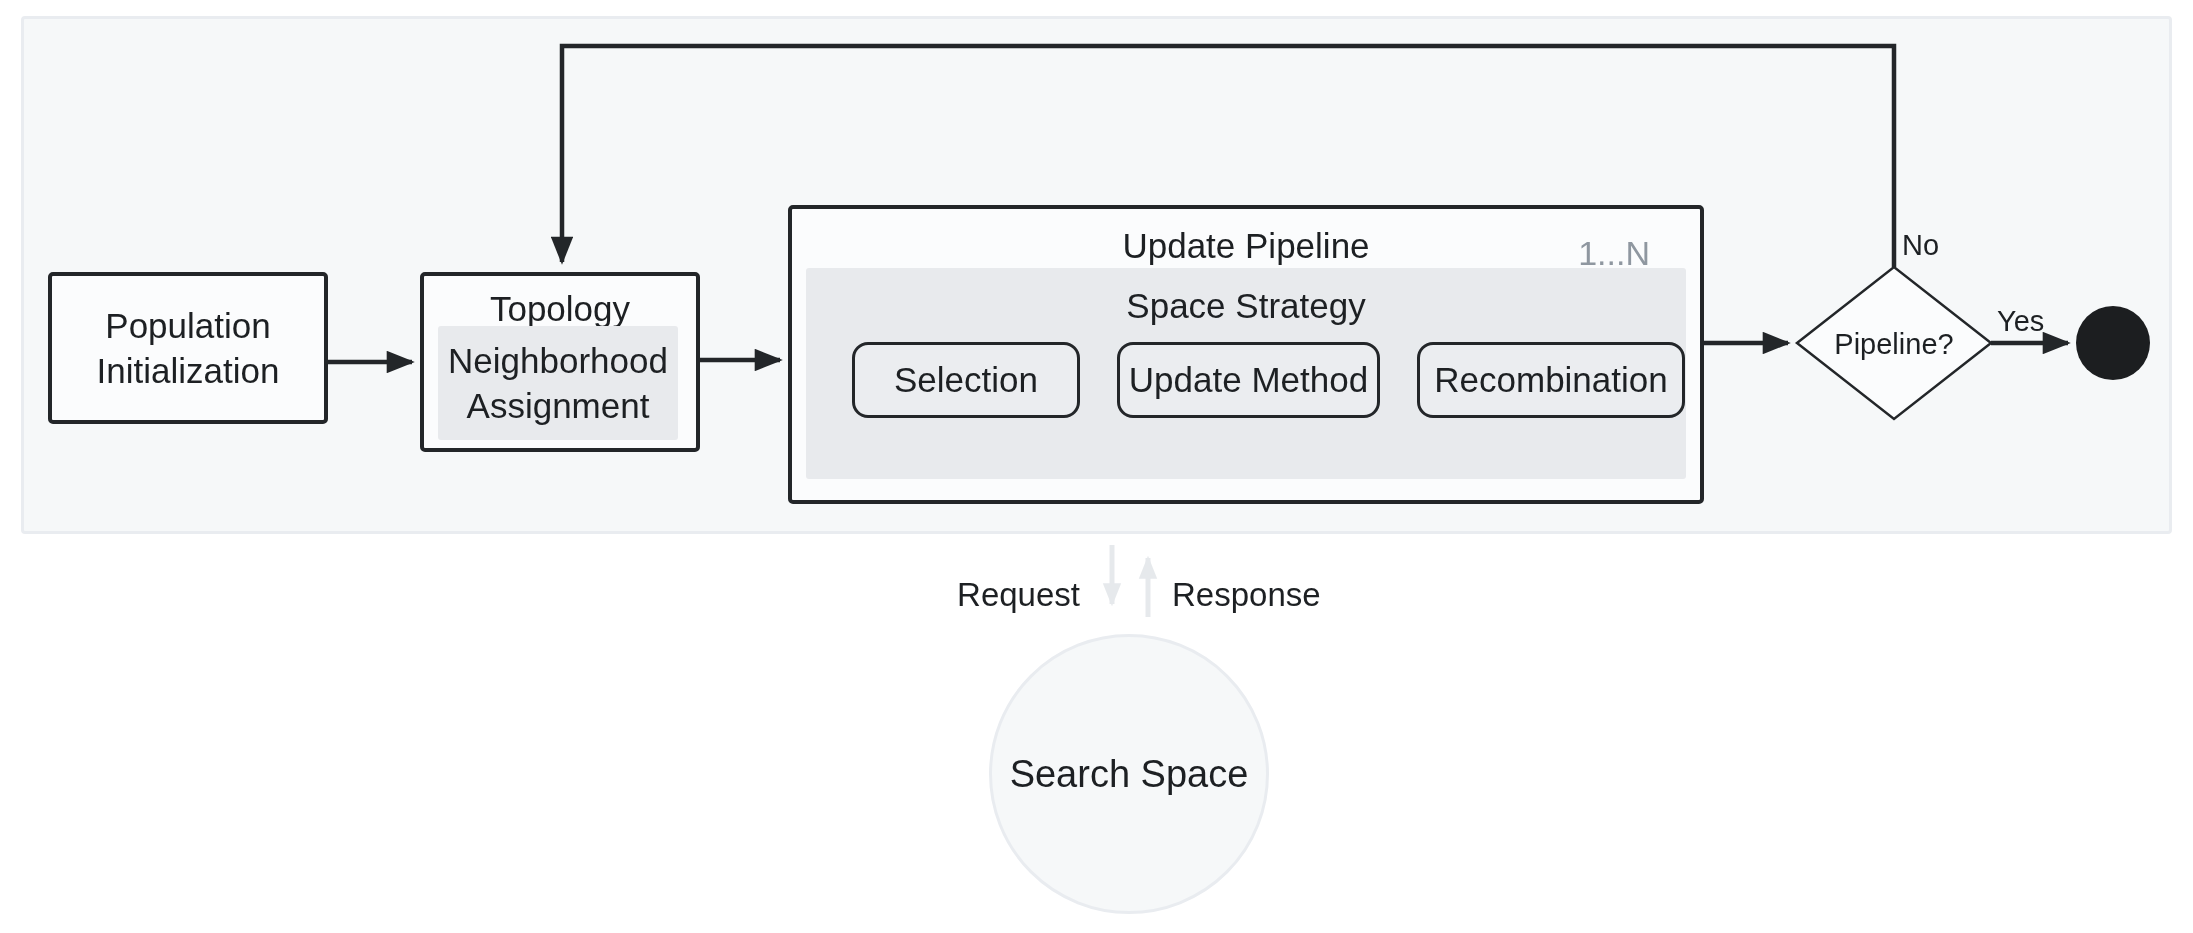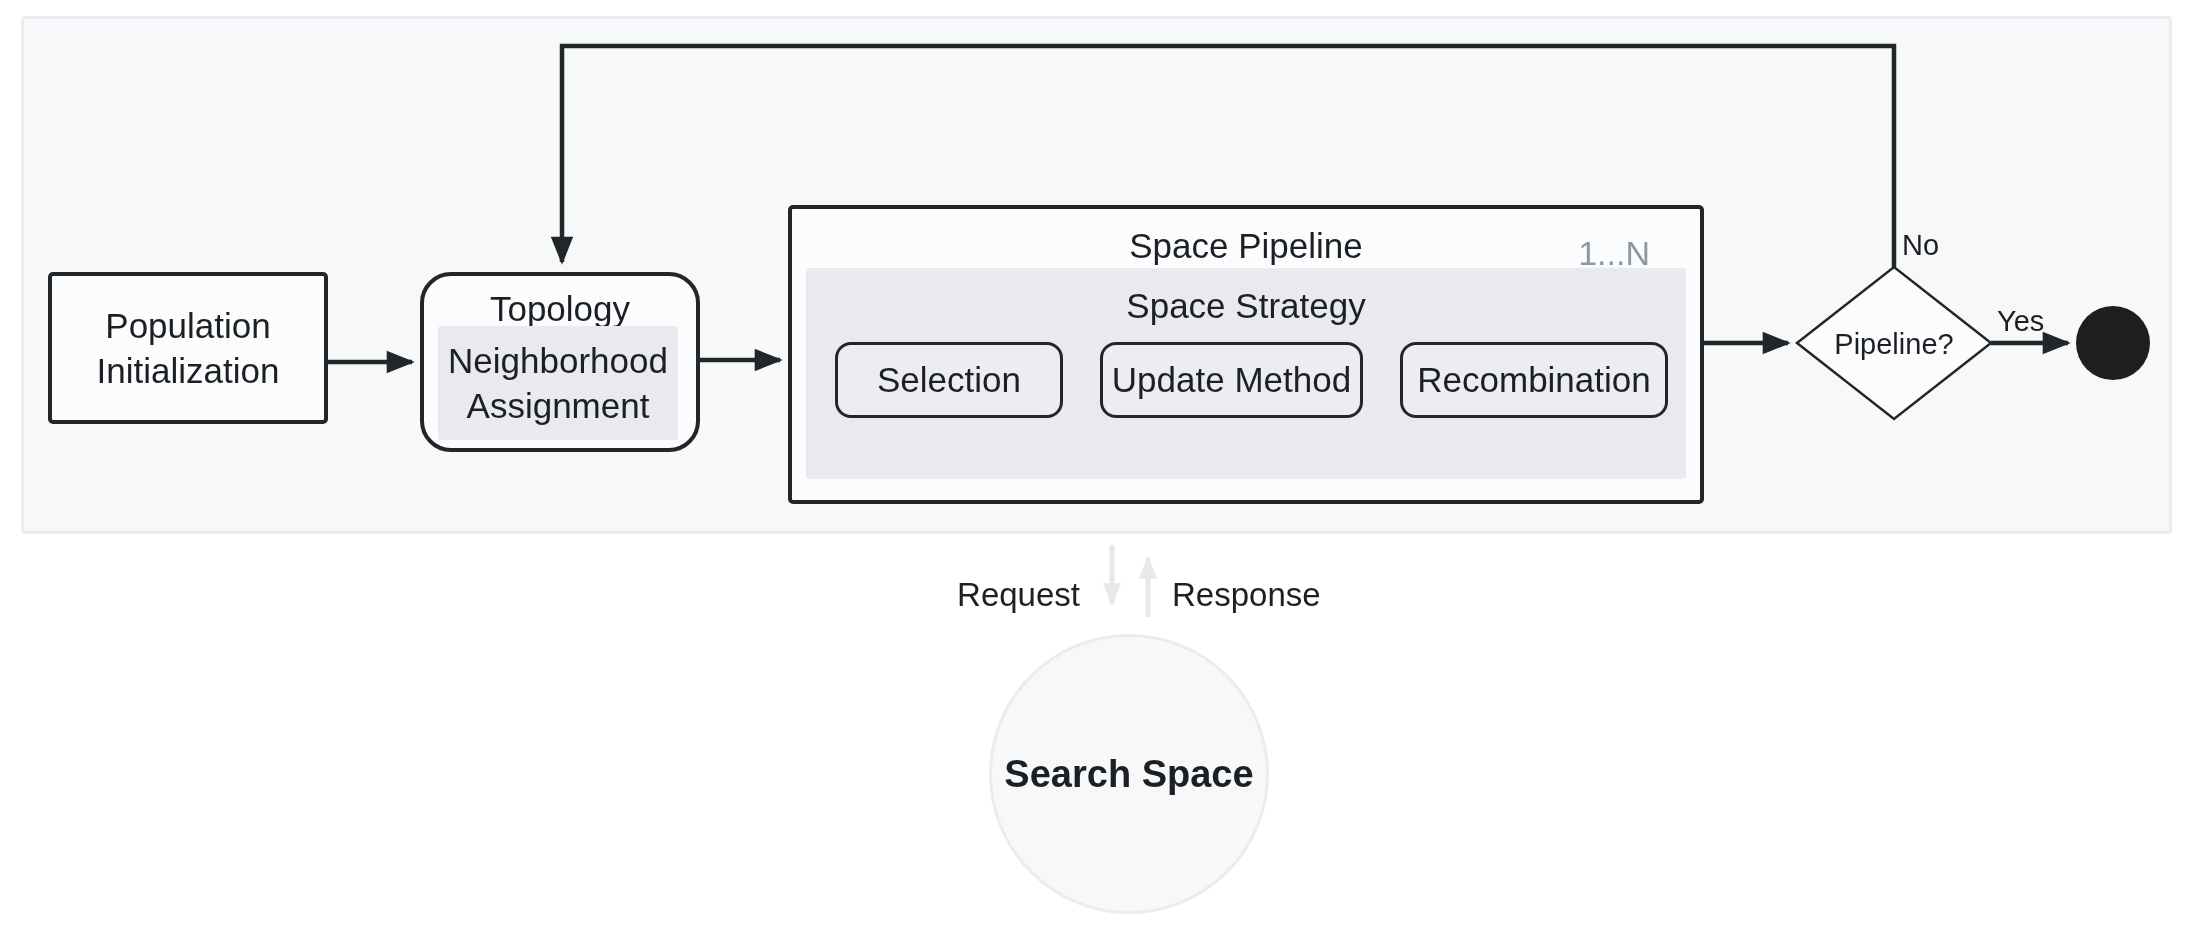--- a/index.html
+++ b/index.html
@@ -33,42 +33,42 @@
   .diamond { fill:var(--node-bg); stroke:var(--ink); stroke-width:2.5; }
 
   .node {
     position:absolute; background:var(--node-bg);
     border:4px solid var(--ink); border-radius:5px;
     display:flex; align-items:center; justify-content:center;
     text-align:center; font-size:35px; line-height:1.3; color:var(--text);
   }
   .node-population { left:48px; top:272px; width:280px; height:152px; padding:0 14px; }
   .node-topology  { left:420px; top:272px; width:280px; height:180px;
-                    flex-direction:column; justify-content:flex-start;border-radius:31px; }
+                    flex-direction:column; justify-content:flex-start; }
   .topology-title { margin-top:10px; font-size:35px; }
   .topology-inner {
     position:absolute; left:14px; top:50px; width:240px; height:114px;
     background:var(--inner-gray); border-radius:3px;
     display:flex; align-items:center; justify-content:center; text-align:center;
     font-size:35px; line-height:1.3; padding:0 21px;
   }
   .node-pipeline { left:788px; top:205px; width:916px; height:299px;
                    flex-direction:column; justify-content:flex-start; }
   .pipeline-title { margin-top:14px; font-size:35px; }
   .pipeline-mult { position:absolute; top:22px; right:50px; font-size:34px; color:var(--muted); }
   .strategy-panel {
     position:absolute; left:14px; top:59px; width:880px; height:211px;
     background:var(--inner-gray); border-radius:3px; text-align:center;
   }
   .strategy-title { margin-top:15px; font-size:35px; }
   .pill {
     position:absolute; top:342px; height:76px;
     background:var(--pill-bg); border:3.5px solid var(--ink); border-radius:16px;
     display:flex; align-items:center; justify-content:center;
-    font-size:35px; color:var(--text);
+    font-size:35px; color:var(--text);margin-left:17px;
   }
   .pill-selection     { left:835px;  width:228px; }
   .pill-update-method { left:1100px; width:263px; }
   .pill-recombination { left:1400px; width:268px; }
 
   .diamond-label {
     position:absolute; left:1794px; top:326px; width:200px; height:36px;
     display:flex; align-items:center; justify-content:center; font-size:29px;
   }
   .edge-label { position:absolute; font-size:29px; color:var(--text); }
@@ -81,21 +81,21 @@
   }
 
   .io-label { position:absolute; top:576px; font-size:33px; color:var(--text); }
   .label-request  { left:880px; width:200px; text-align:right; }
   .label-response { left:1172px; }
 
   .search-space {
     position:absolute; left:989px; top:634px; width:280px; height:280px;
     background:var(--panel-bg); border:3px solid var(--panel-border); border-radius:50%;
     display:flex; align-items:center; justify-content:center;
-    font-size:38px; color:var(--text);font-weight:bold;
+    font-size:38px; color:var(--text);
   }
 </style>
 </head>
 <body>
 
 <div class="canvas">
 
   <div class="panel"></div>
 
   <svg class="wires" viewBox="0 0 2193 933" xmlns="http://www.w3.org/2000/svg">
@@ -130,21 +130,21 @@
   </div>
 
   <div class="node node-topology">
     <div class="topology-title">Topology</div>
     <div class="topology-inner">
       <span>Neighborhood Assignment</span>
     </div>
   </div>
 
   <div class="node node-pipeline">
-    <div class="pipeline-title">Space Pipeline</div>
+    <div class="pipeline-title">Update Pipeline</div>
     <div class="pipeline-mult">1...N</div>
     <div class="strategy-panel">
       <div class="strategy-title">Space Strategy</div>
     </div>
   </div>
 
   <div class="pill pill-selection">
     <span>Selection</span>
   </div>
   <div class="pill pill-update-method">

